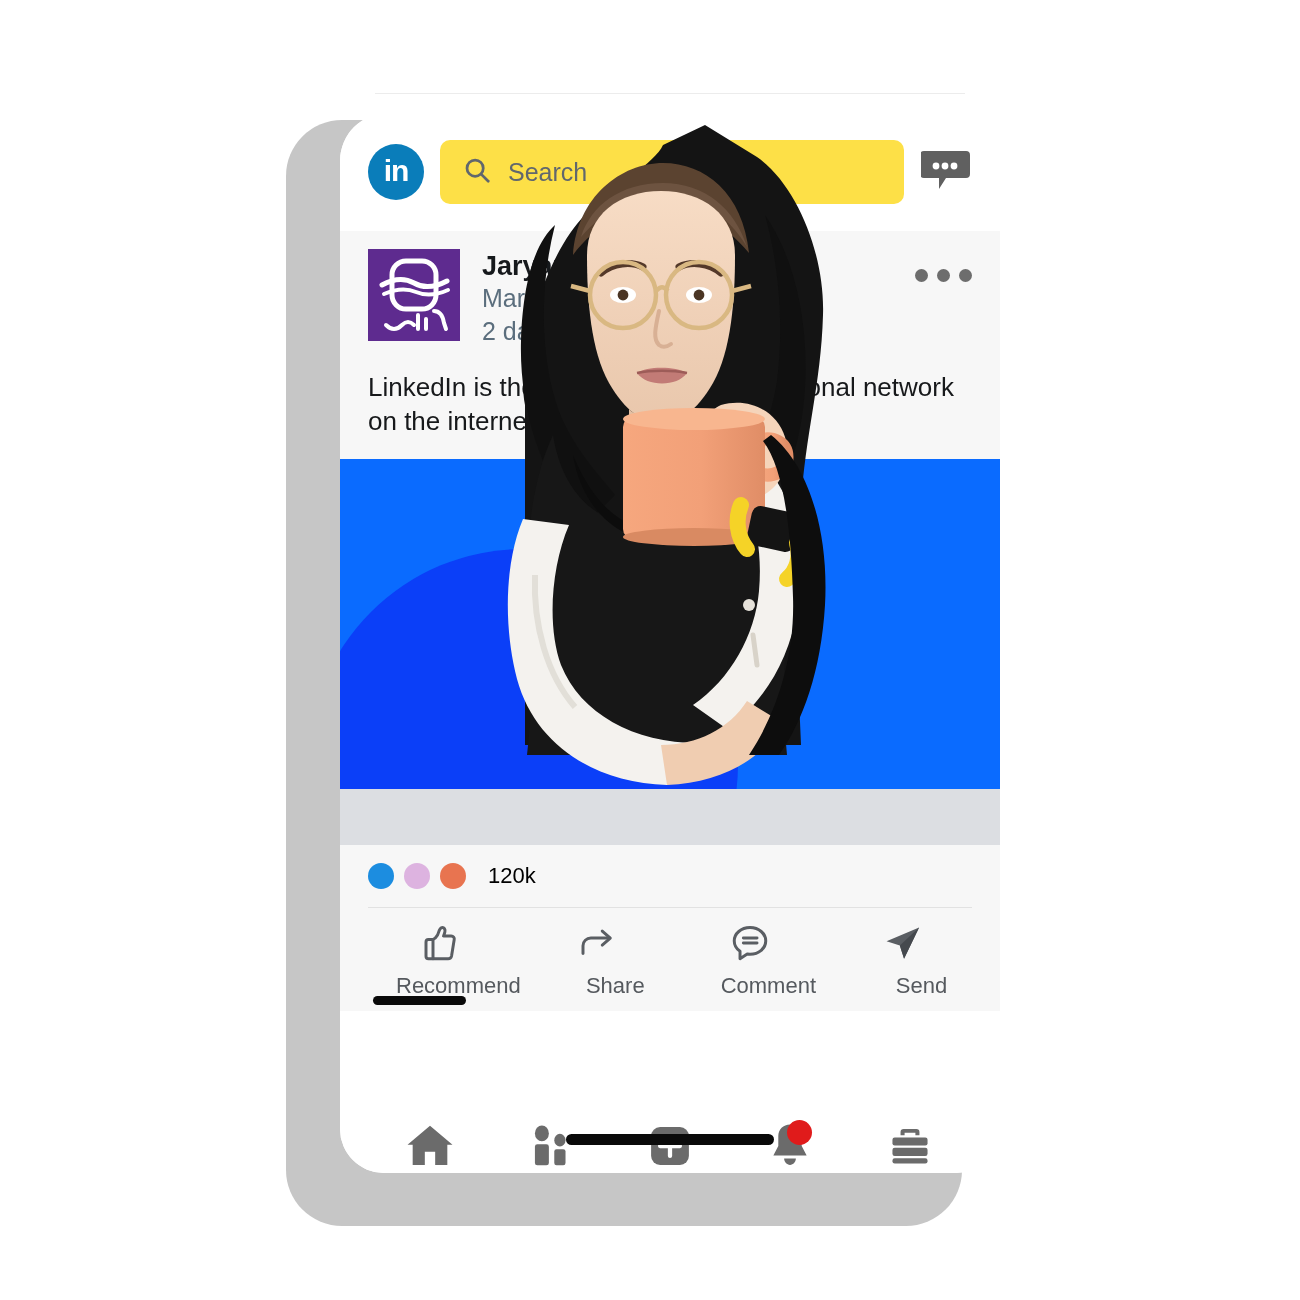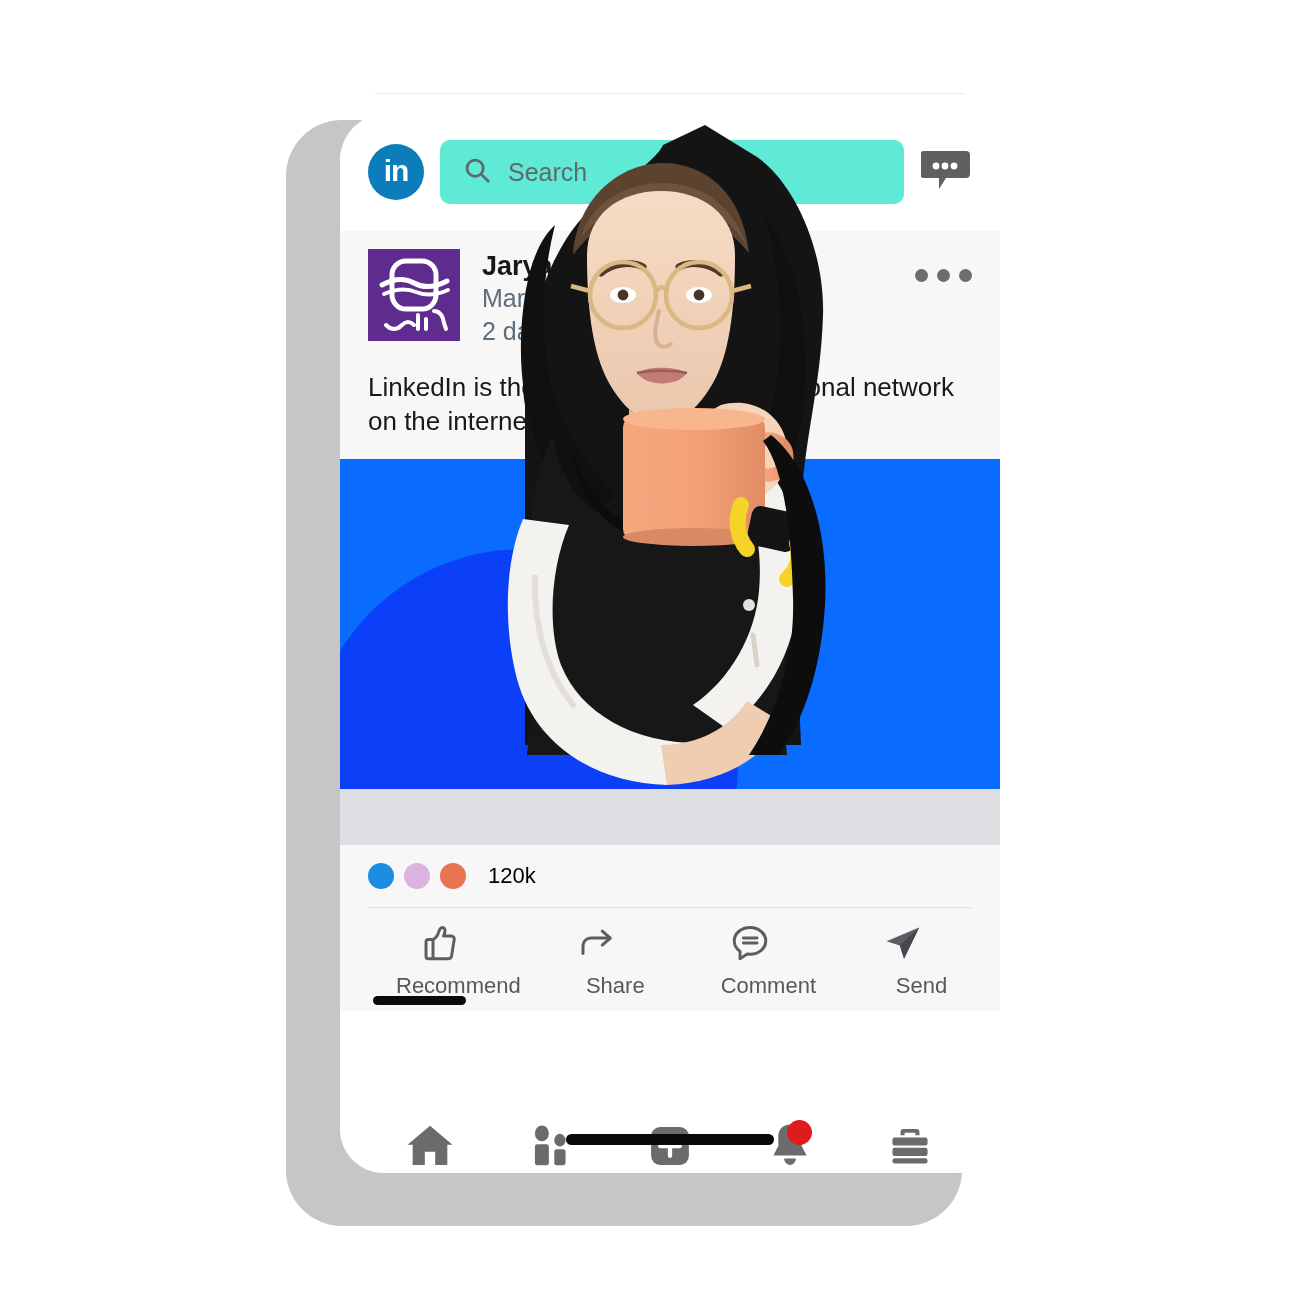--- a/index.html
+++ b/index.html
@@ -81,21 +81,21 @@
     justify-content: center;
     letter-spacing: -1px;
     flex: 0 0 auto;
     line-height: 1;
     padding-bottom: 3px;
     box-sizing: border-box;
   }
   #search-box {
     flex: 1 1 auto;
     height: 64px;
-    background: #5eead4;
+    background: #fde047;
     border-radius: 10px;
     display: flex;
     align-items: center;
     padding: 0 22px;
     box-sizing: border-box;
     gap: 16px;
   }
   #search-placeholder {
     color: #61676d;
     font-size: 25px;

